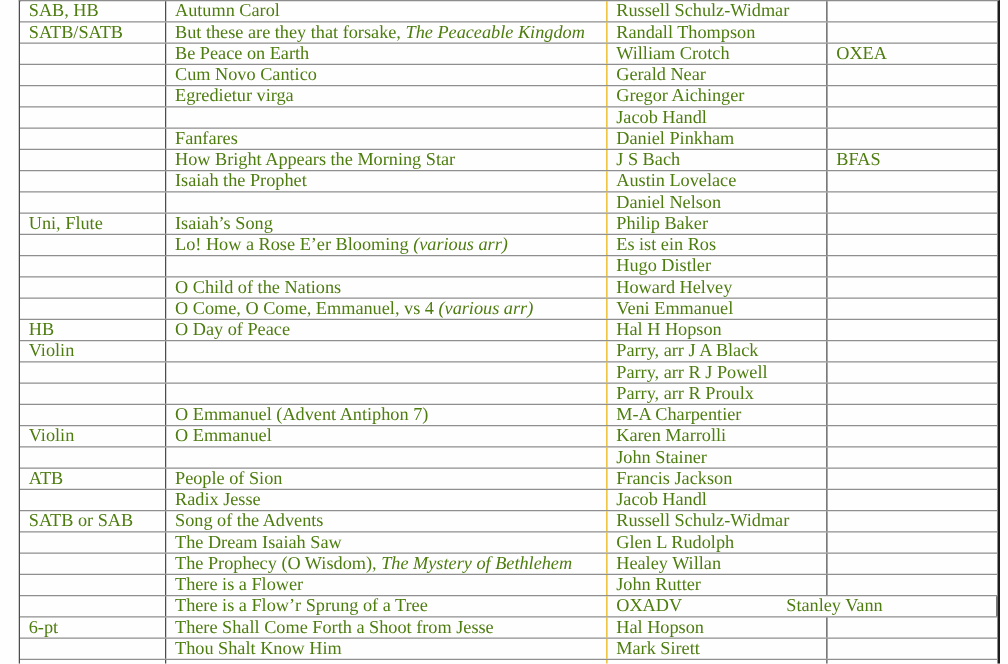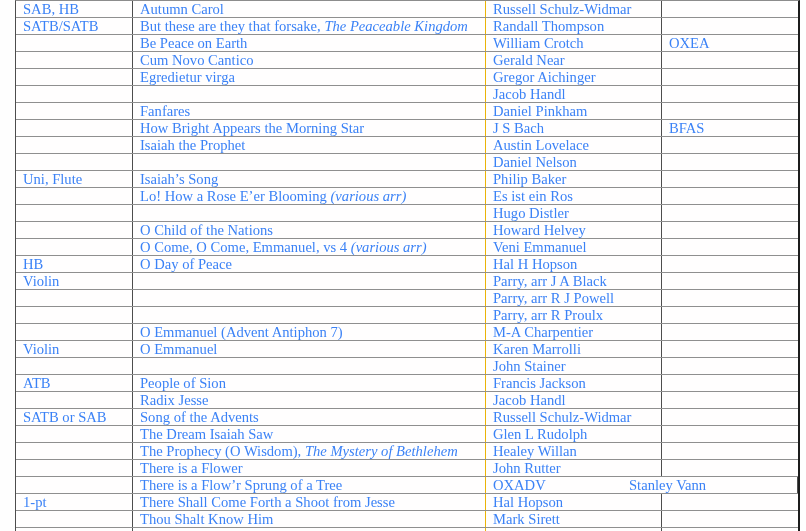--- a/index.html
+++ b/index.html
@@ -2,21 +2,21 @@
 <html><head>
 <meta charset="utf-8">
 <style>
   html,body { margin:0; padding:0; background:#ffffff; }
   .page {
     position:relative;
     width:806px; height:531px;
     background:#fefefe;
     overflow:hidden;
     font-family:"Liberation Serif","DejaVu Serif",serif;
-    color:#3b82f6;
+    color:#4d7c0f;
   }
   .repertoire-table {
     position:absolute;
     left:15px; top:0;
     width:785px;
     box-sizing:border-box;
     border-top:1px solid #8c8c8c;
     border-left:1px solid #4d4d4d;
     border-right:2px solid #1c1c1c;
     background:#fffefe;
@@ -243,21 +243,21 @@
   </div>
 
   <div class="row">
     <div class="cell col-voicing"></div>
     <div class="cell col-title"><span>There is a Flow’r Sprung of a Tree</span><span class="em"></span></div>
     <div class="cell col-code">OXADV</div>
     <div class="cell col-composer">Stanley Vann</div>
   </div>
 
   <div class="row">
-    <div class="cell col-voicing">1-pt</div>
+    <div class="cell col-voicing">6-pt</div>
     <div class="cell col-title"><span>There Shall Come Forth a Shoot from Jesse</span><span class="em"></span></div>
     <div class="cell col-composer">Hal Hopson</div>
     <div class="cell col-code"></div>
   </div>
 
   <div class="row">
     <div class="cell col-voicing"></div>
     <div class="cell col-title"><span>Thou Shalt Know Him</span><span class="em"></span></div>
     <div class="cell col-composer">Mark Sirett</div>
     <div class="cell col-code"></div>

